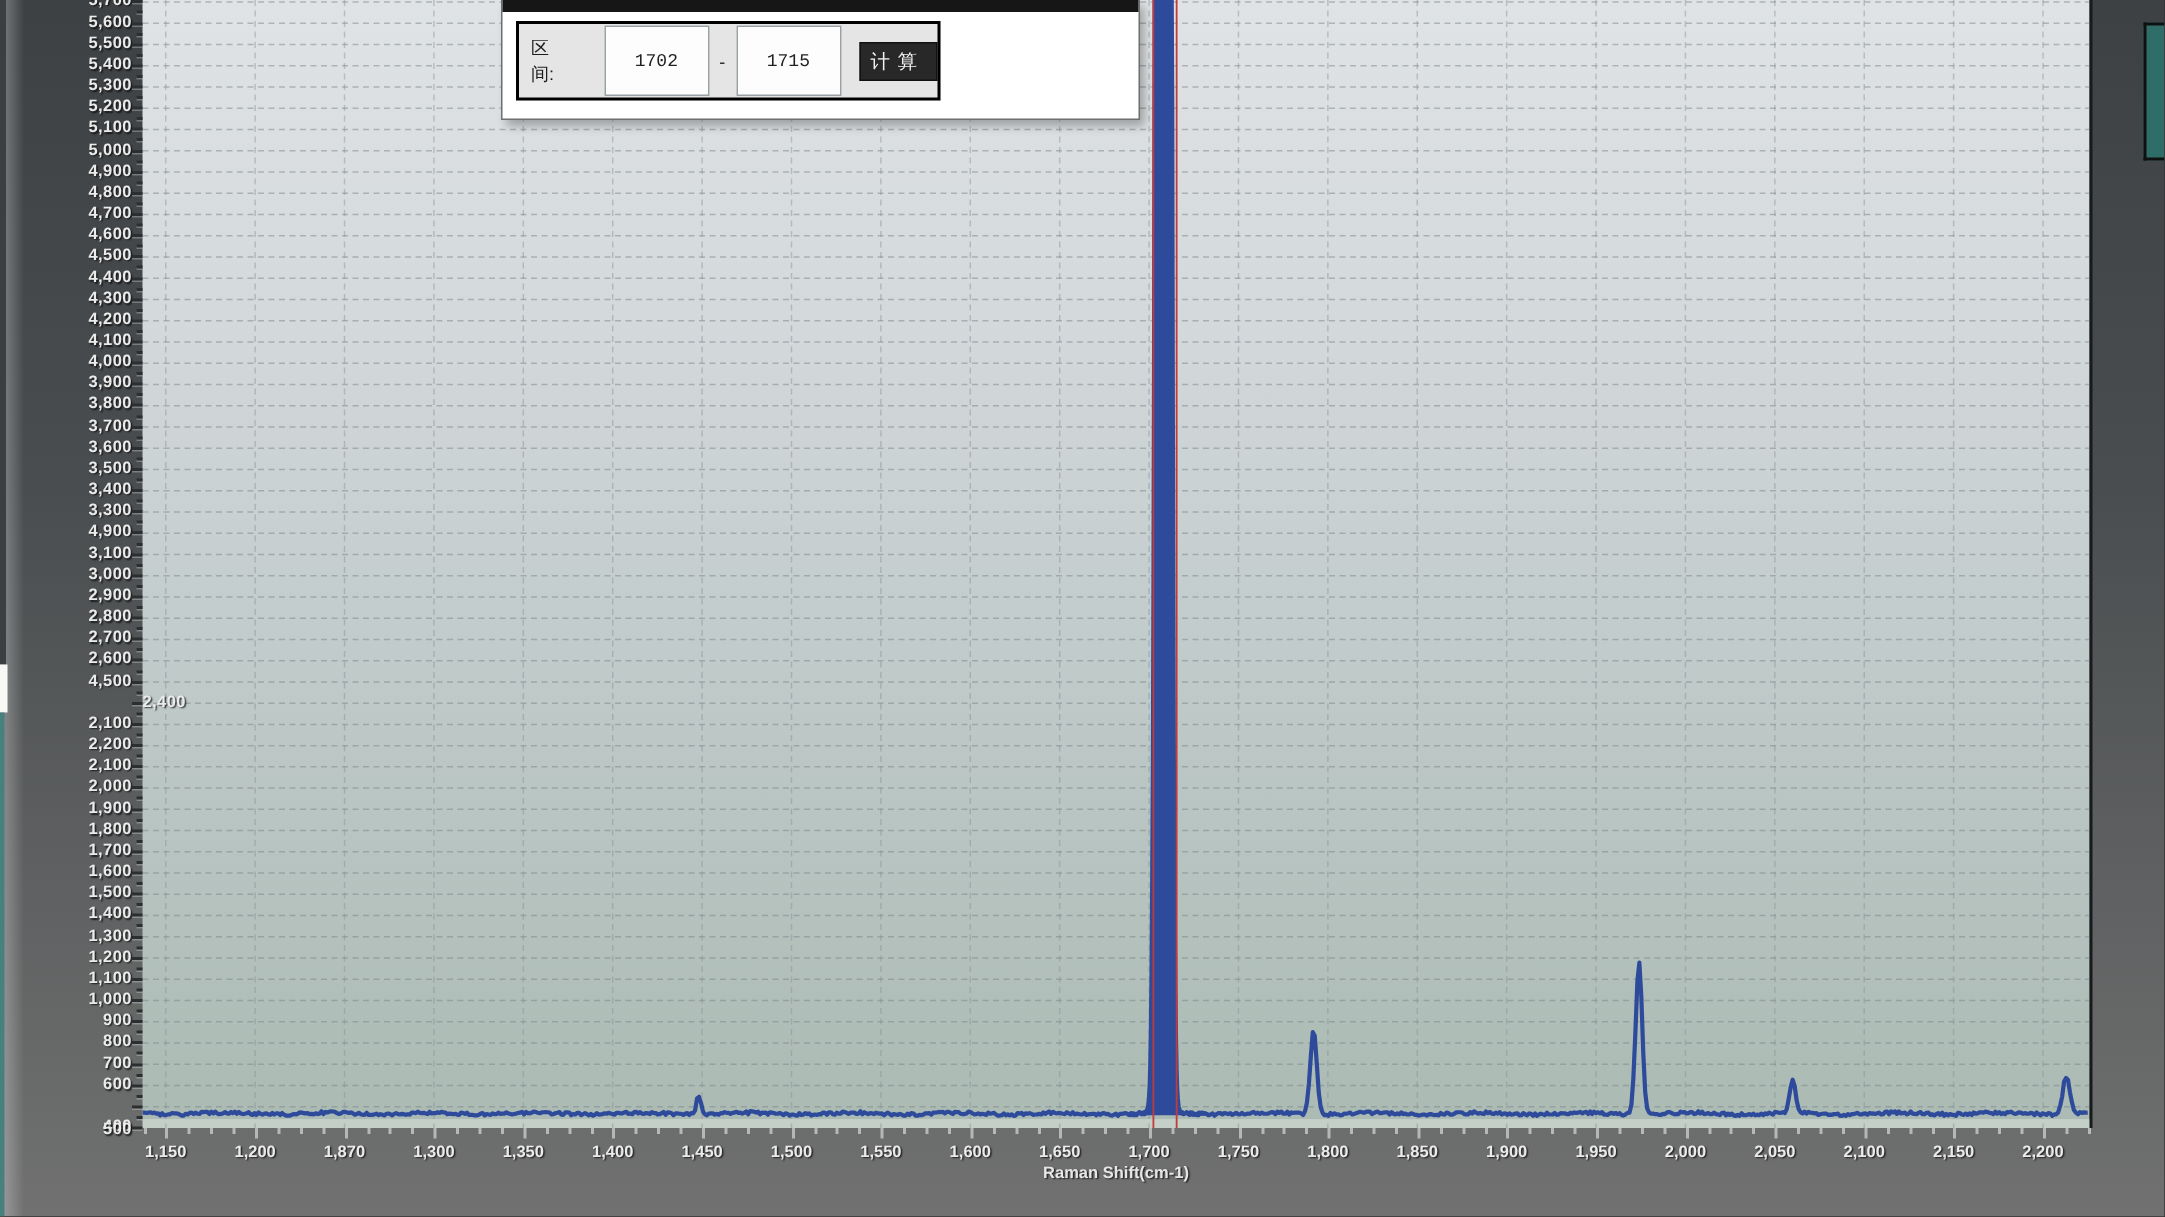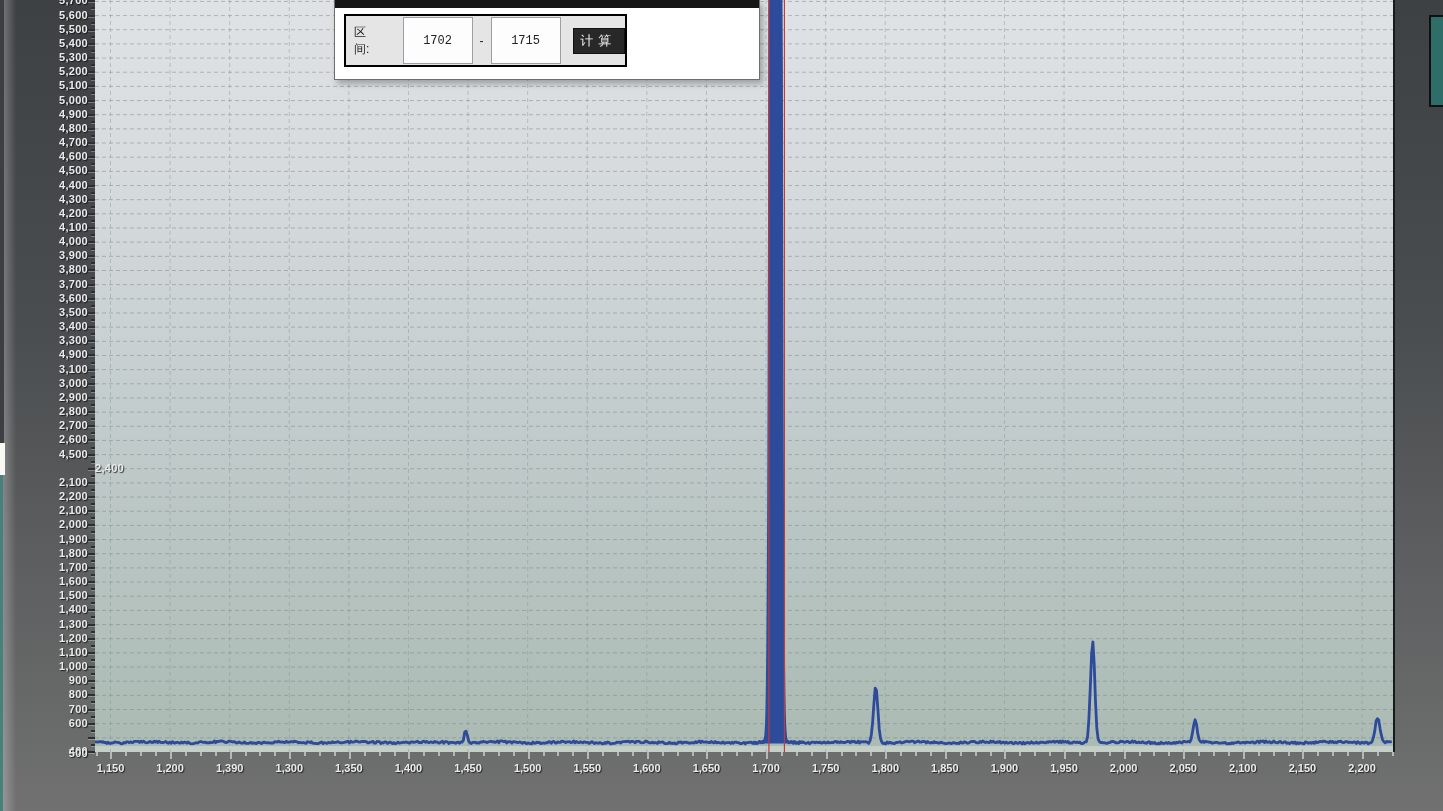--- a/index.html
+++ b/index.html
@@ -292,21 +292,21 @@
       <div class="ytick" style="width: 4px; left: 91px; top: 49.9831px;"></div>
       <div class="ytick" style="width: 7px; left: 88px; top: 42.9021px;"></div>
       <div class="ytick" style="width: 4px; left: 91px; top: 35.8211px;"></div>
       <div class="ytick" style="width: 7px; left: 88px; top: 28.7401px;"></div>
       <div class="ytick" style="width: 4px; left: 91px; top: 21.6591px;"></div>
       <div class="ytick" style="width: 7px; left: 88px; top: 14.5782px;"></div>
       <div class="ytick" style="width: 4px; left: 91px; top: 7.49718px;"></div>
       <div class="ytick" style="width: 7px; left: 88px; top: 0.416196px;"></div>
       <div class="xlab" style="left: 110.495px;">1,150</div>
       <div class="xlab" style="left: 170.091px;">1,200</div>
-      <div class="xlab" style="left: 229.687px;">1,390</div>
+      <div class="xlab" style="left: 229.687px;">1,870</div>
       <div class="xlab" style="left: 289.283px;">1,300</div>
       <div class="xlab" style="left: 348.879px;">1,350</div>
       <div class="xlab" style="left: 408.475px;">1,400</div>
       <div class="xlab" style="left: 468.071px;">1,450</div>
       <div class="xlab" style="left: 527.667px;">1,500</div>
       <div class="xlab" style="left: 587.263px;">1,550</div>
       <div class="xlab" style="left: 646.859px;">1,600</div>
       <div class="xlab" style="left: 706.455px;">1,650</div>
       <div class="xlab" style="left: 766.051px;">1,700</div>
       <div class="xlab" style="left: 825.646px;">1,750</div>
@@ -401,20 +401,21 @@
       <div class="xtick" style="height: 4px; top: 752px; left: 1272.62px;"></div>
       <div class="xtick" style="height: 4px; top: 752px; left: 1287.52px;"></div>
       <div class="xtick" style="height: 7px; top: 752px; left: 1302.41px;"></div>
       <div class="xtick" style="height: 4px; top: 752px; left: 1317.31px;"></div>
       <div class="xtick" style="height: 4px; top: 752px; left: 1332.21px;"></div>
       <div class="xtick" style="height: 4px; top: 752px; left: 1347.11px;"></div>
       <div class="xtick" style="height: 7px; top: 752px; left: 1362.01px;"></div>
       <div class="xtick" style="height: 4px; top: 752px; left: 1376.91px;"></div>
       <div class="xtick" style="height: 4px; top: 752px; left: 1391.81px;"></div>
     </div>
+  <div id="xtitle">Raman Shift(cm-1)</div>
 
   <div id="dialog">
     <div id="dlg-titlebar"></div>
     <div id="dlg-body">
       <div class="groupbox" id="gb-interval">
         <span class="dlg-label" style="margin-right:30px;">区间:</span>
         <input class="dlg-input" value="1702" style="">
         <span id="interval-sep">-</span>
         <input class="dlg-input" value="1715" style="">
         <button id="calc-btn">计算</button>

